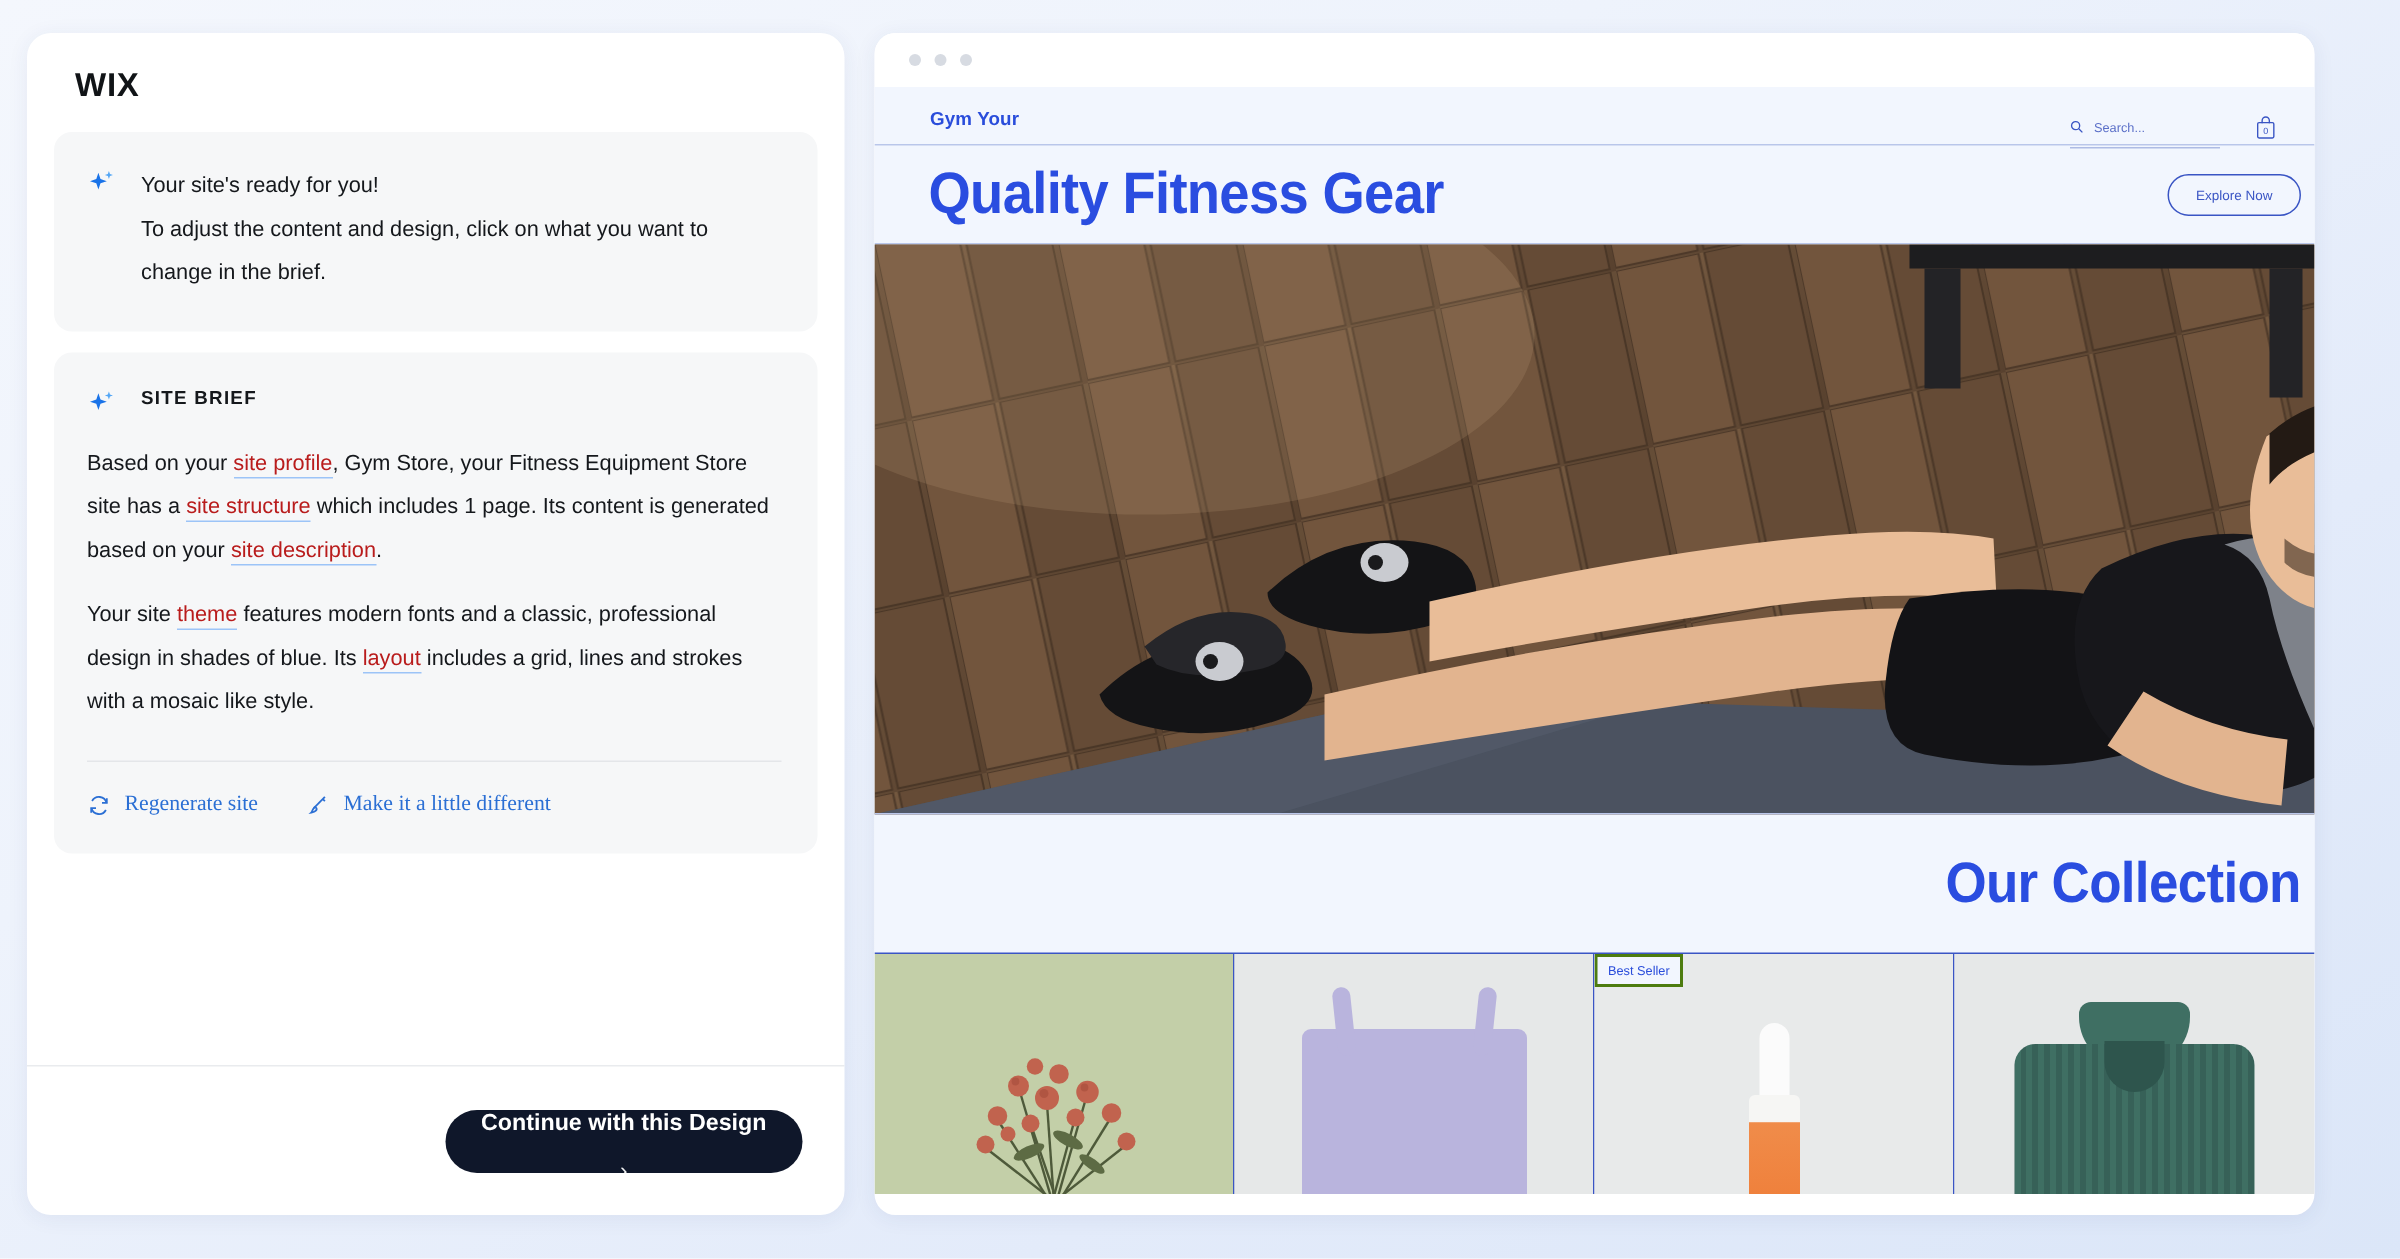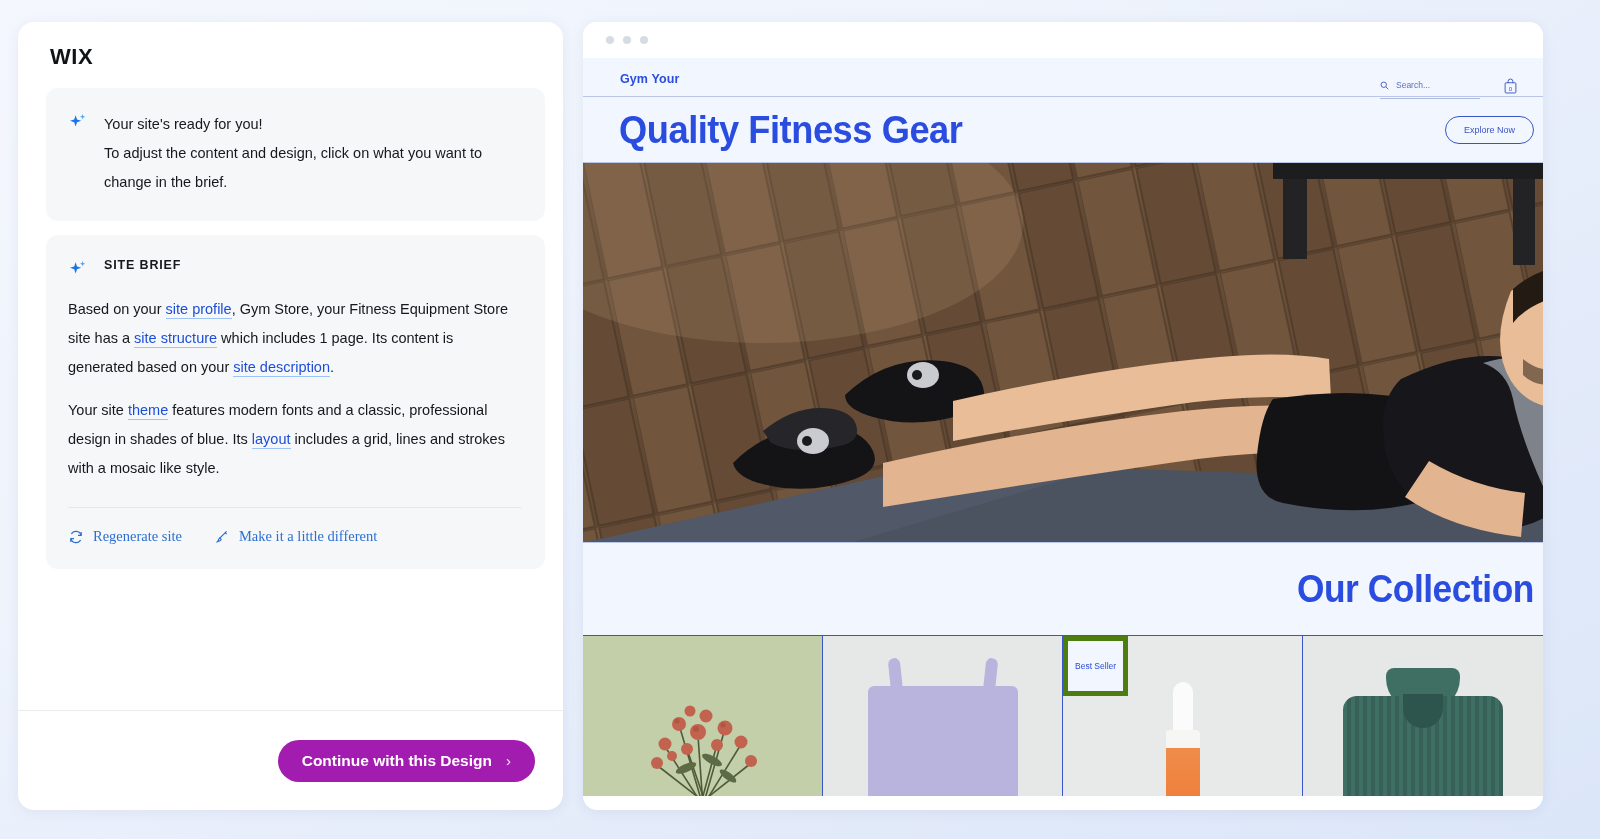--- a/index.html
+++ b/index.html
@@ -34,21 +34,21 @@
     font-size: 22px;
     font-weight: 700;
     letter-spacing: .5px;
     color: #111417;
     padding: 22px 0 0 32px;
     font-family: "Liberation Sans", sans-serif;
   }
 
   .panel-body {
     flex: 1;
-    padding: 18px 18px 0 28px;
+    padding: 18px 18px 0 18px;
     overflow: hidden;
   }
 
   .card {
     background: #f6f7f8;
     border-radius: 12px;
     padding: 22px 24px 24px 22px;
   }
 
   .card + .card { margin-top: 14px; }
@@ -86,21 +86,21 @@
   .brief-body {
     margin-top: 16px;
     padding-left: 0px;
     font-size: 14.5px;
     line-height: 29px;
     color: #15181c;
   }
   .brief-body p + p { margin-top: 14px; }
 
   .lnk {
-    color: #1d4ed8;
+    color: #b91c1c;
     text-decoration: none;
     border-bottom: 1px solid #9cc4f7;
     padding-bottom: 1px;
     cursor: pointer;
   }
 
   .brief-sep {
     height: 1px;
     background: #e4e6e9;
     margin: 24px 0 0 0;
@@ -127,33 +127,34 @@
   .panel-footer {
     height: 100px;
     border-top: 1px solid #e9ebee;
     display: flex;
     align-items: center;
     justify-content: flex-end;
     padding-right: 28px;
   }
 
   .cta {
-    background: #a21caf;
+    background: #0f172a;
     color: #ffffff;
     border: none;
     border-radius: 22px;
     height: 42px;
     padding: 0 24px;
     font-size: 15.5px;
     font-weight: 700;
     font-family: "Liberation Sans", sans-serif;
     display: flex;
     align-items: center;
     gap: 14px;
     cursor: pointer;
+    flex-direction: column;
   }
   .cta .chev { font-weight: 400; font-size: 15px; opacity: .95; }
 
   
   .right-panel {
     position: absolute;
     left: 583px;
     top: 22px;
     width: 960px;
     height: 788px;
@@ -294,25 +295,25 @@
   .product-cell {
     position: relative;
     border-right: 1px solid #3a55c4;
     overflow: hidden;
   }
   .product-cell:last-child { border-right: none; }
 
   .badge {
     position: absolute;
     left: 0; top: 0;
-    border: 5px solid #4d7c0f;
+    border: 2px solid #4d7c0f;
     background: #f2f6fe;
     color: #2a4ddb;
     font-size: 8.5px;
-    padding: 20px 7px;
+    padding: 4px 7px;
     z-index: 3;
   }
 
   
   .p1 { background: #c3cfa8; }
   .p2 { background: #e6e8e8; }
   .p3 { background: #e8eaea; }
   .p4 { background: #e6e8e8; }
 
   .flowers { position: absolute; left: 50%; bottom: -10px; transform: translateX(-50%); width: 150px; height: 150px; }

